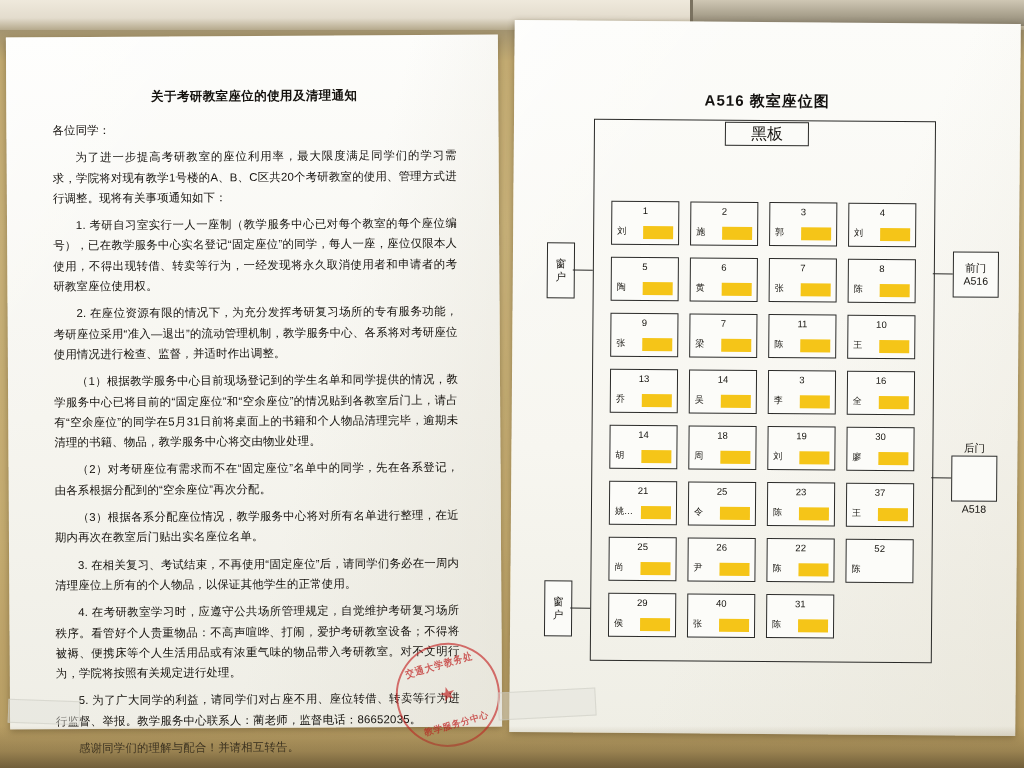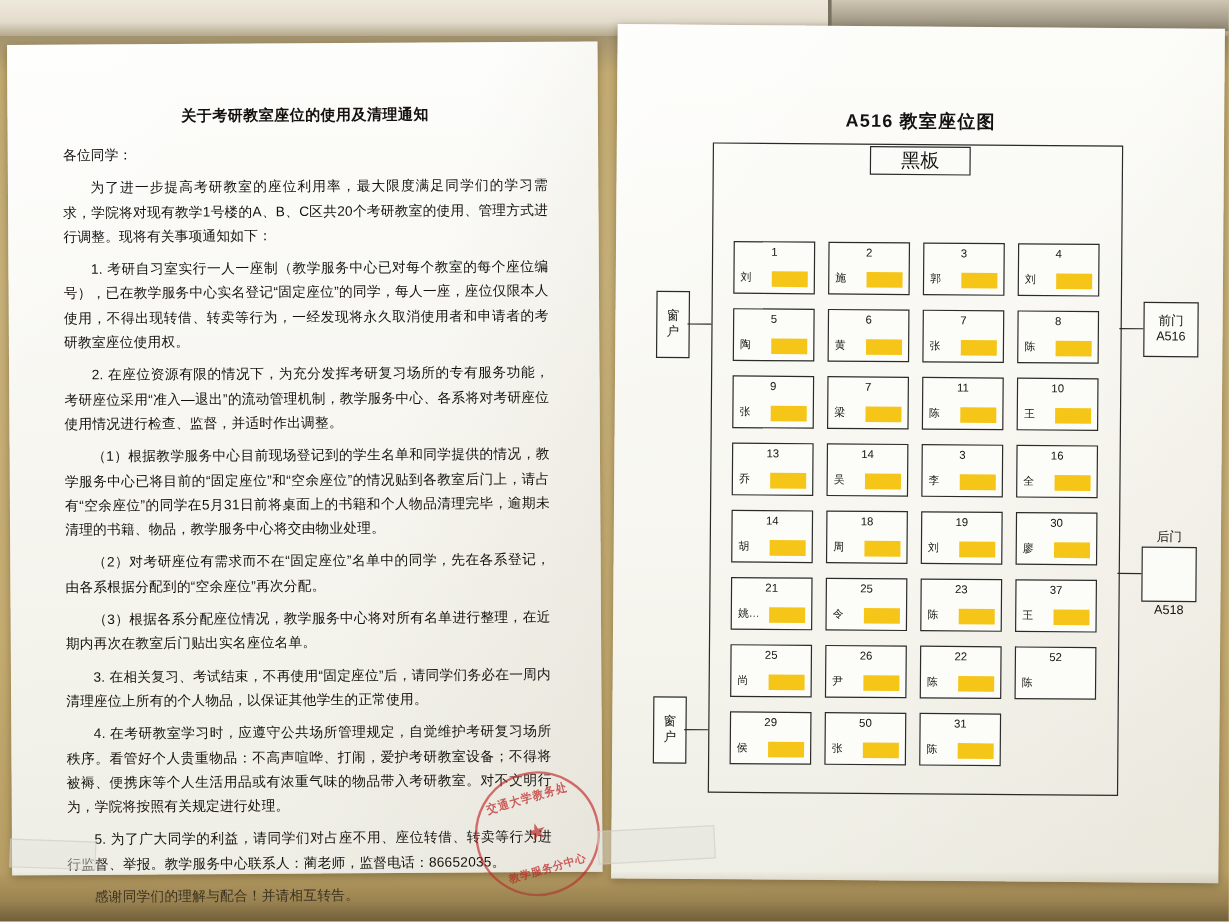--- a/index.html
+++ b/index.html
@@ -401,21 +401,21 @@
         <span class="num">52</span>
         <span class="name">陈</span>
       </div>
 
       <div class="seat">
         <span class="num">29</span>
         <span class="name">侯</span>
         <span class="hl" style="background: rgb(245, 197, 24);"></span>
       </div>
       <div class="seat">
-        <span class="num">50</span>
+        <span class="num">40</span>
         <span class="name">张</span>
         <span class="hl" style="background: rgb(245, 197, 24);"></span>
       </div>
       <div class="seat">
         <span class="num">31</span>
         <span class="name">陈</span>
         <span class="hl" style="background: rgb(245, 197, 24);"></span>
       </div>
       <div class="seat empty-cell"></div>
     </div>

